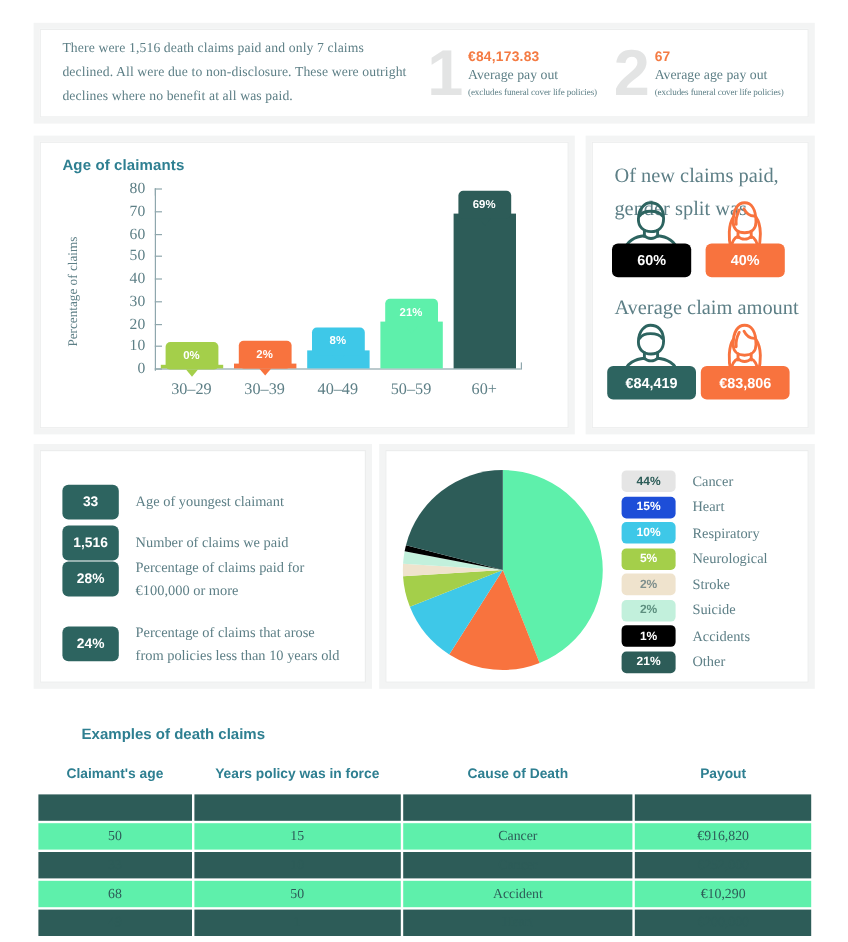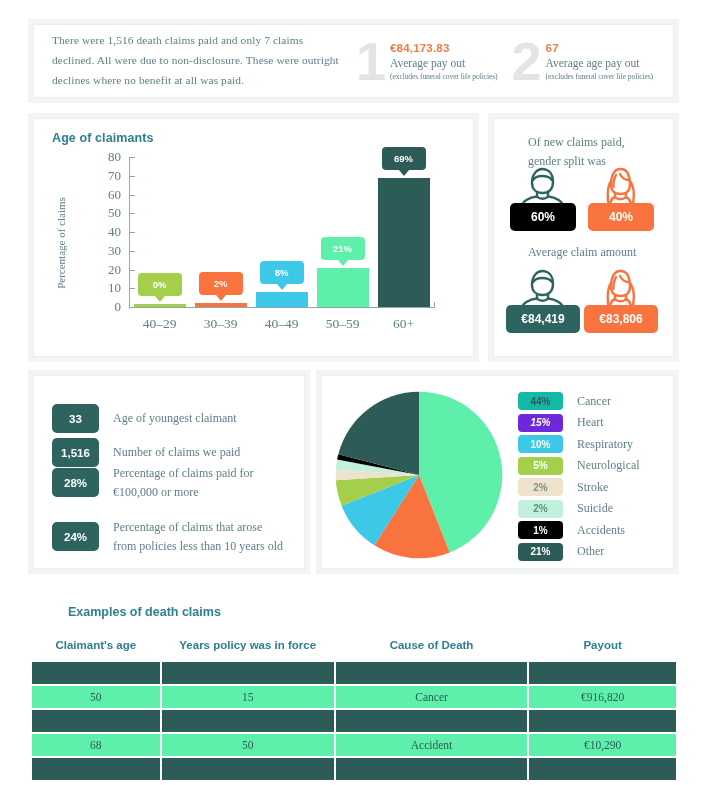--- a/index.html
+++ b/index.html
@@ -70,36 +70,37 @@
   .barcat {
     position: absolute; font-size: 13.5px; color: #5d7f86; text-align: center;
   }
   .callout {
     position: absolute;
     border-radius: 4px;
     font-family: "Liberation Sans", sans-serif;
     font-size: 9.5px; font-weight: bold; color: #ffffff;
     display: flex; align-items: center; justify-content: center;
     height: 23px;
+    margin-top: 12px;
   }
   .callout:after {
     content: ""; position: absolute; left: 50%; top: 100%;
     margin-left: -5px;
     border-left: 5px solid transparent;
     border-right: 5px solid transparent;
     border-top: 6px solid currentColor;
   }
   .xlabel {
     position: absolute; width: 100%; text-align: center;
     font-size: 12.5px; color: #5d7f86; letter-spacing: .2px;
   }
 
   
   #gender-panel { left: 493px; top: 118px; width: 181px; height: 239px; }
-  .g-head { position: absolute; font-size: 12px; color: #5d7f86; line-height: 1.6; margin-left: 16px; }
+  .g-head { position: absolute; font-size: 17px; color: #5d7f86; line-height: 1.6; }
   .person { position: absolute; }
   .pill {
     position: absolute; border-radius: 5px;
     display: flex; align-items: center; justify-content: center;
     font-family: "Liberation Sans", sans-serif;
     font-weight: bold; color: #ffffff;
   }
 
   
   #stats-panel { left: 33px; top: 375px; width: 272px; height: 194px; }
@@ -202,21 +203,21 @@
         <div class="ytick" style="left: 55px; top: 143.5px; width: 32px;">20</div>
         <div class="tickmark" style="left: 95px; top: 150.5px;"></div>
         <div class="ytick" style="left: 55px; top: 162.25px; width: 32px;">10</div>
         <div class="tickmark" style="left: 95px; top: 169.25px;"></div>
         <div class="ytick" style="left: 55px; top: 181px; width: 32px;">0</div>
         <div class="tickmark" style="left: 95px; top: 188px;"></div>
         <div class="bar" style="left: 99.5px; top: 185px; width: 52px; height: 3px; background: rgb(164, 207, 74);"></div>
         <div class="callout" style="left: 103.5px; top: 154px; width: 44px; background: rgb(164, 207, 74); color: rgb(164, 207, 74);">
           <span style="color: rgb(255, 255, 255);">0%</span>
         </div>
-        <div class="barcat" style="left: 95px; top: 197px; width: 61px;">40–29</div>
+        <div class="barcat" style="left: 95px; top: 197px; width: 61px;">30–29</div>
         <div class="bar" style="left: 160.5px; top: 184.25px; width: 52px; height: 3.75px; background: rgb(248, 115, 62);"></div>
         <div class="callout" style="left: 164.5px; top: 153.25px; width: 44px; background: rgb(248, 115, 62); color: rgb(248, 115, 62);">
           <span style="color: rgb(255, 255, 255);">2%</span>
         </div>
         <div class="barcat" style="left: 156px; top: 197px; width: 61px;">30–39</div>
         <div class="bar" style="left: 221.5px; top: 173px; width: 52px; height: 15px; background: rgb(62, 200, 232);"></div>
         <div class="callout" style="left: 225.5px; top: 142px; width: 44px; background: rgb(62, 200, 232); color: rgb(62, 200, 232);">
           <span style="color: rgb(255, 255, 255);">8%</span>
         </div>
         <div class="barcat" style="left: 217px; top: 197px; width: 61px;">40–49</div>
@@ -312,25 +313,25 @@
         <path d="M 100 100 L 100 2 A 98 98 0 0 1 136.07620616309845 191.11809561704865 Z" fill="#5ef0ab"></path>
         <path d="M 100 100 L 136.07620616309845 191.11809561704865 A 98 98 0 0 1 47.48897409205835 182.7441366991975 Z" fill="#f8733e"></path>
         <path d="M 100 100 L 47.48897409205835 182.7441366991975 A 98 98 0 0 1 8.881904382951362 136.07620616309842 Z" fill="#3ec8e8"></path>
         <path d="M 100 100 L 8.881904382951362 136.07620616309842 A 98 98 0 0 1 2.193380614029394 106.15347091387272 Z" fill="#a4cf4a"></path>
         <path d="M 100 100 L 2.193380614029394 106.15347091387272 A 98 98 0 0 1 2.193380614029394 93.84652908612729 Z" fill="#efe3cd"></path>
         <path d="M 100 100 L 2.193380614029394 93.84652908612729 A 98 98 0 0 1 3.7358494285884944 81.63663117059906 Z" fill="#c2f0dc"></path>
         <path d="M 100 100 L 3.7358494285884944 81.63663117059906 A 98 98 0 0 1 5.078850209394133 75.6283910578443 Z" fill="#000000"></path>
         <path d="M 100 100 L 5.078850209394133 75.6283910578443 A 98 98 0 0 1 99.99999999999999 2 Z" fill="#2d5c58"></path>
       </svg>
   <div class="legend-row" style="left: 196px; top: 16px;">
-        <div class="legend-chip" style="background: #14b8a6; color: rgb(45, 92, 88);">44%</div>
+        <div class="legend-chip" style="background: #e5e5e5; color: rgb(45, 92, 88);">44%</div>
         <div class="legend-label">Cancer</div>
       </div>
       <div class="legend-row" style="left: 196px; top: 37.5px;">
-        <div class="legend-chip" style="background: #6d28d9; color: rgb(255, 255, 255); font-style: italic;">15%</div>
+        <div class="legend-chip" style="background: #1d4ed8; color: rgb(255, 255, 255);">15%</div>
         <div class="legend-label">Heart</div>
       </div>
       <div class="legend-row" style="left: 196px; top: 59px;">
         <div class="legend-chip" style="background: rgb(62, 200, 232); color: rgb(255, 255, 255);">10%</div>
         <div class="legend-label">Respiratory</div>
       </div>
       <div class="legend-row" style="left: 196px; top: 80.5px;">
         <div class="legend-chip" style="background: rgb(164, 207, 74); color: rgb(255, 255, 255);">5%</div>
         <div class="legend-label">Neurological</div>
       </div>

